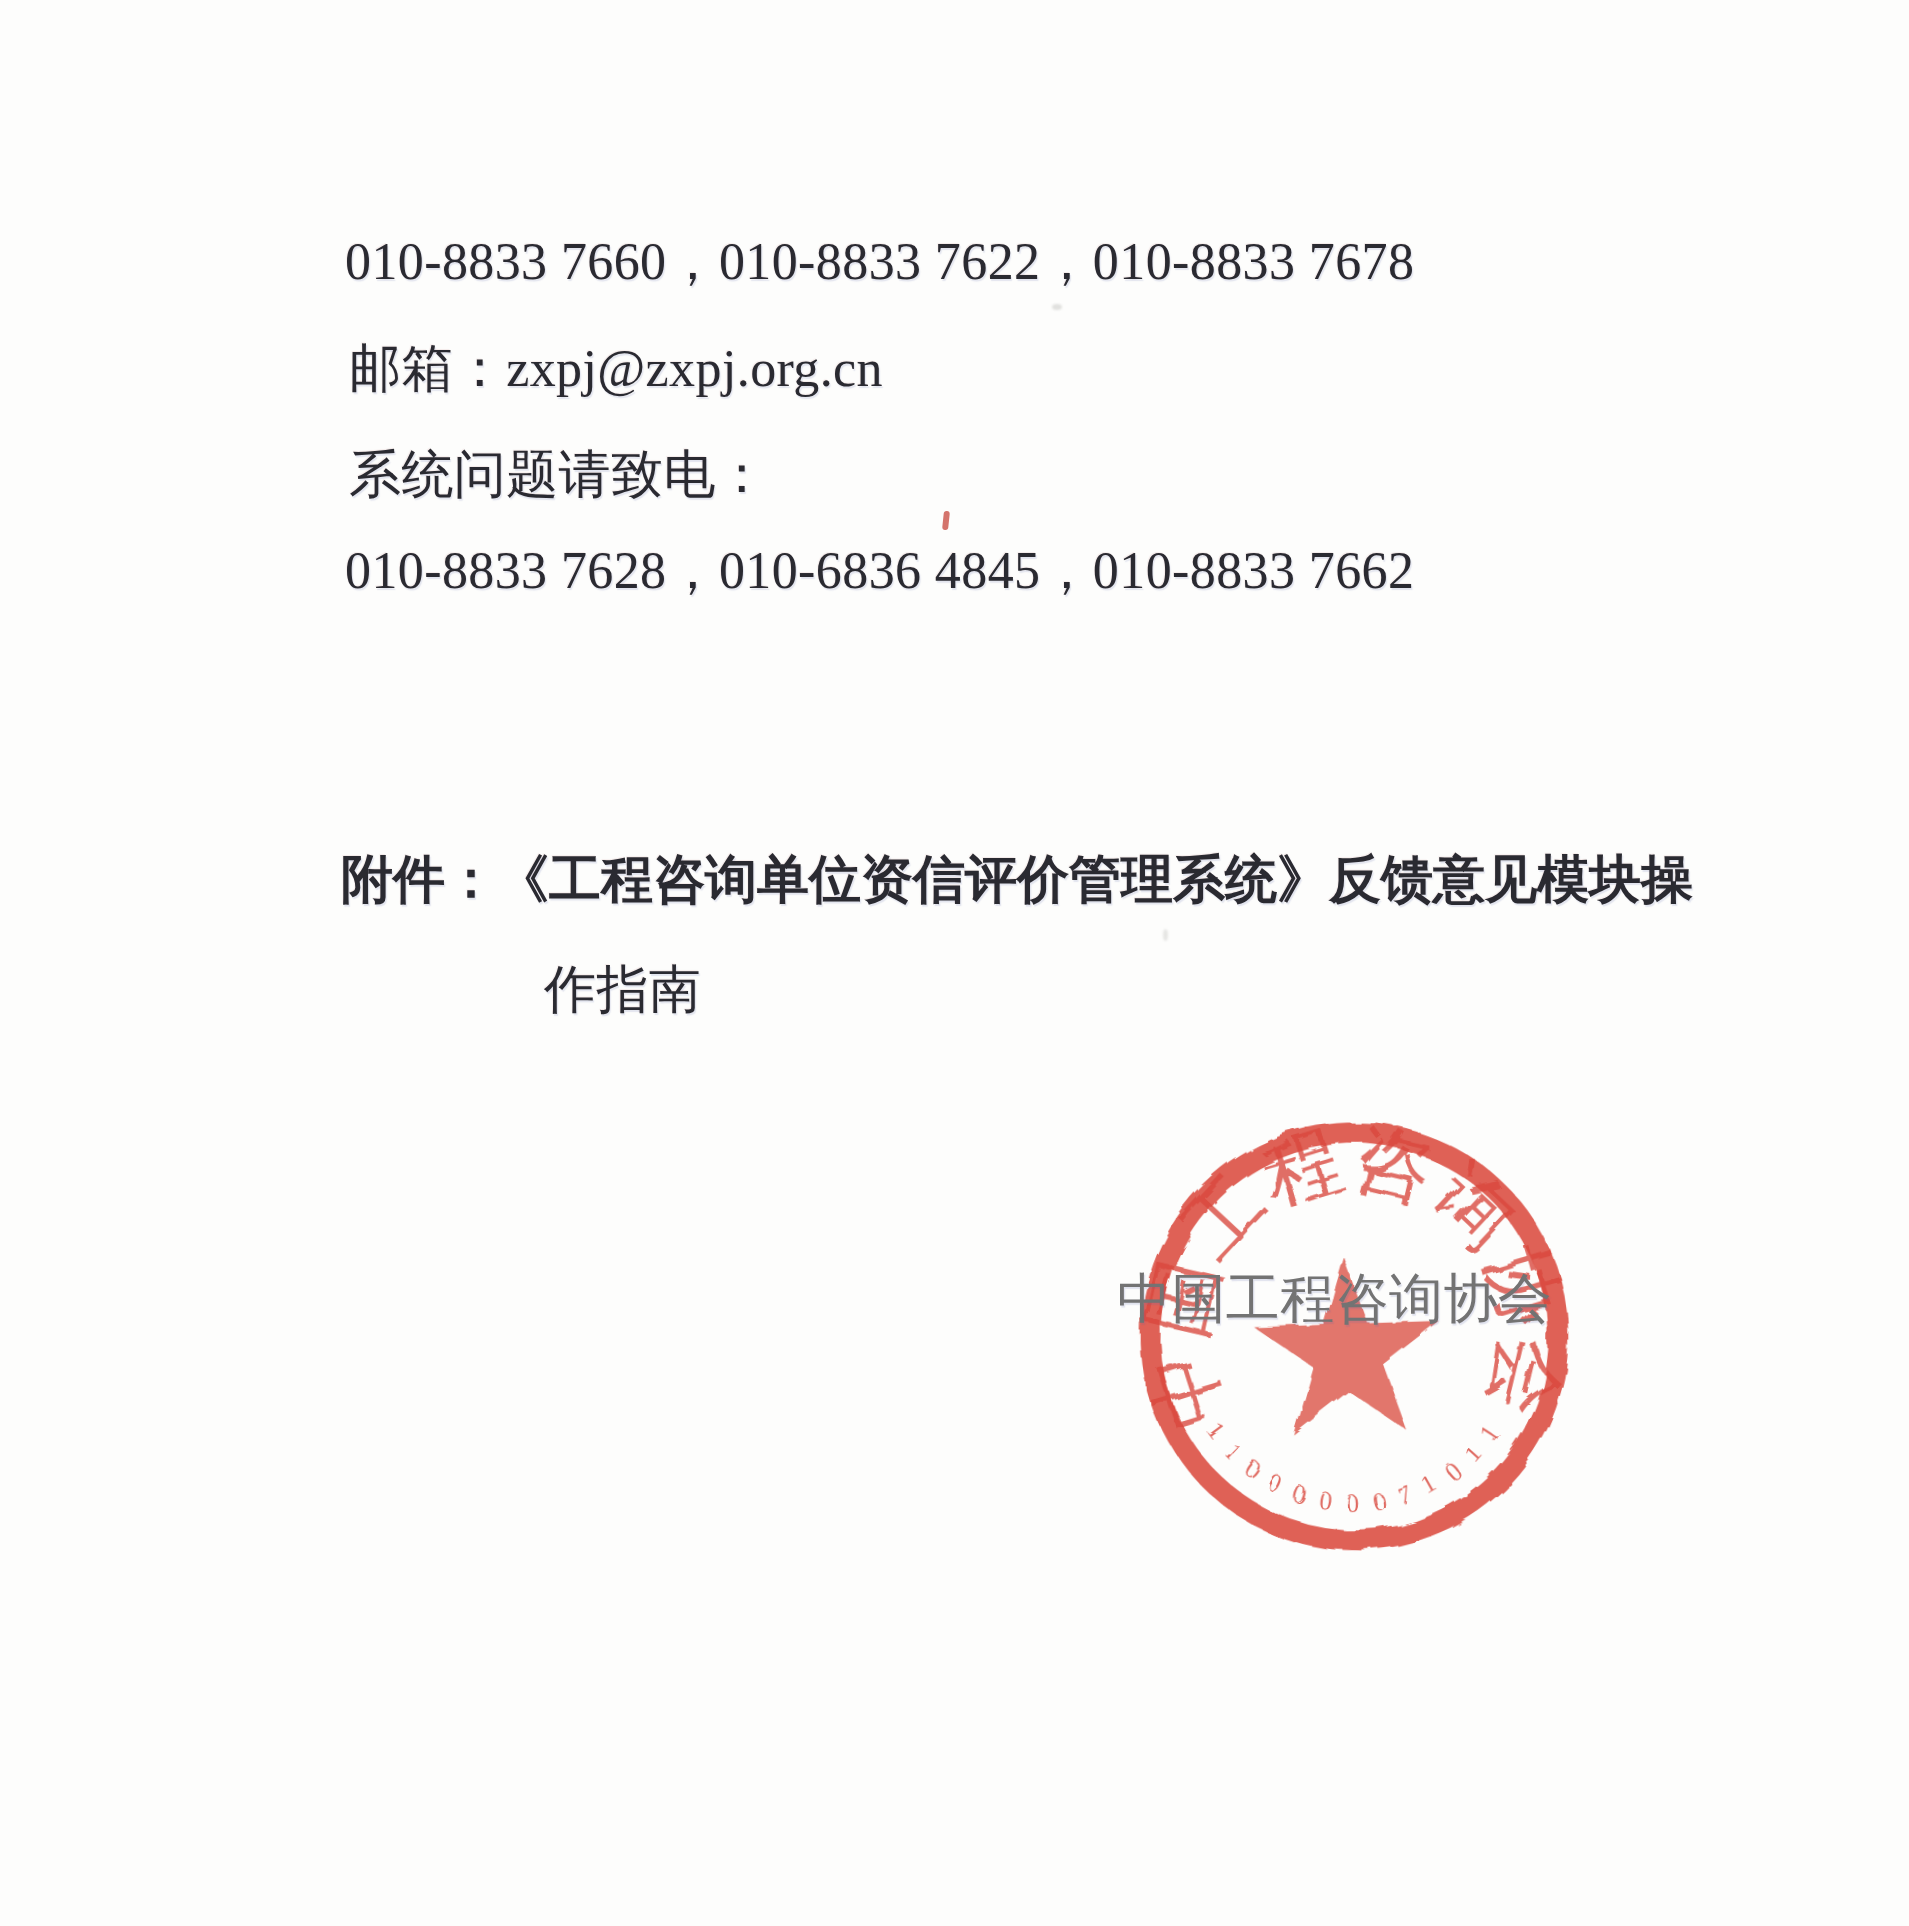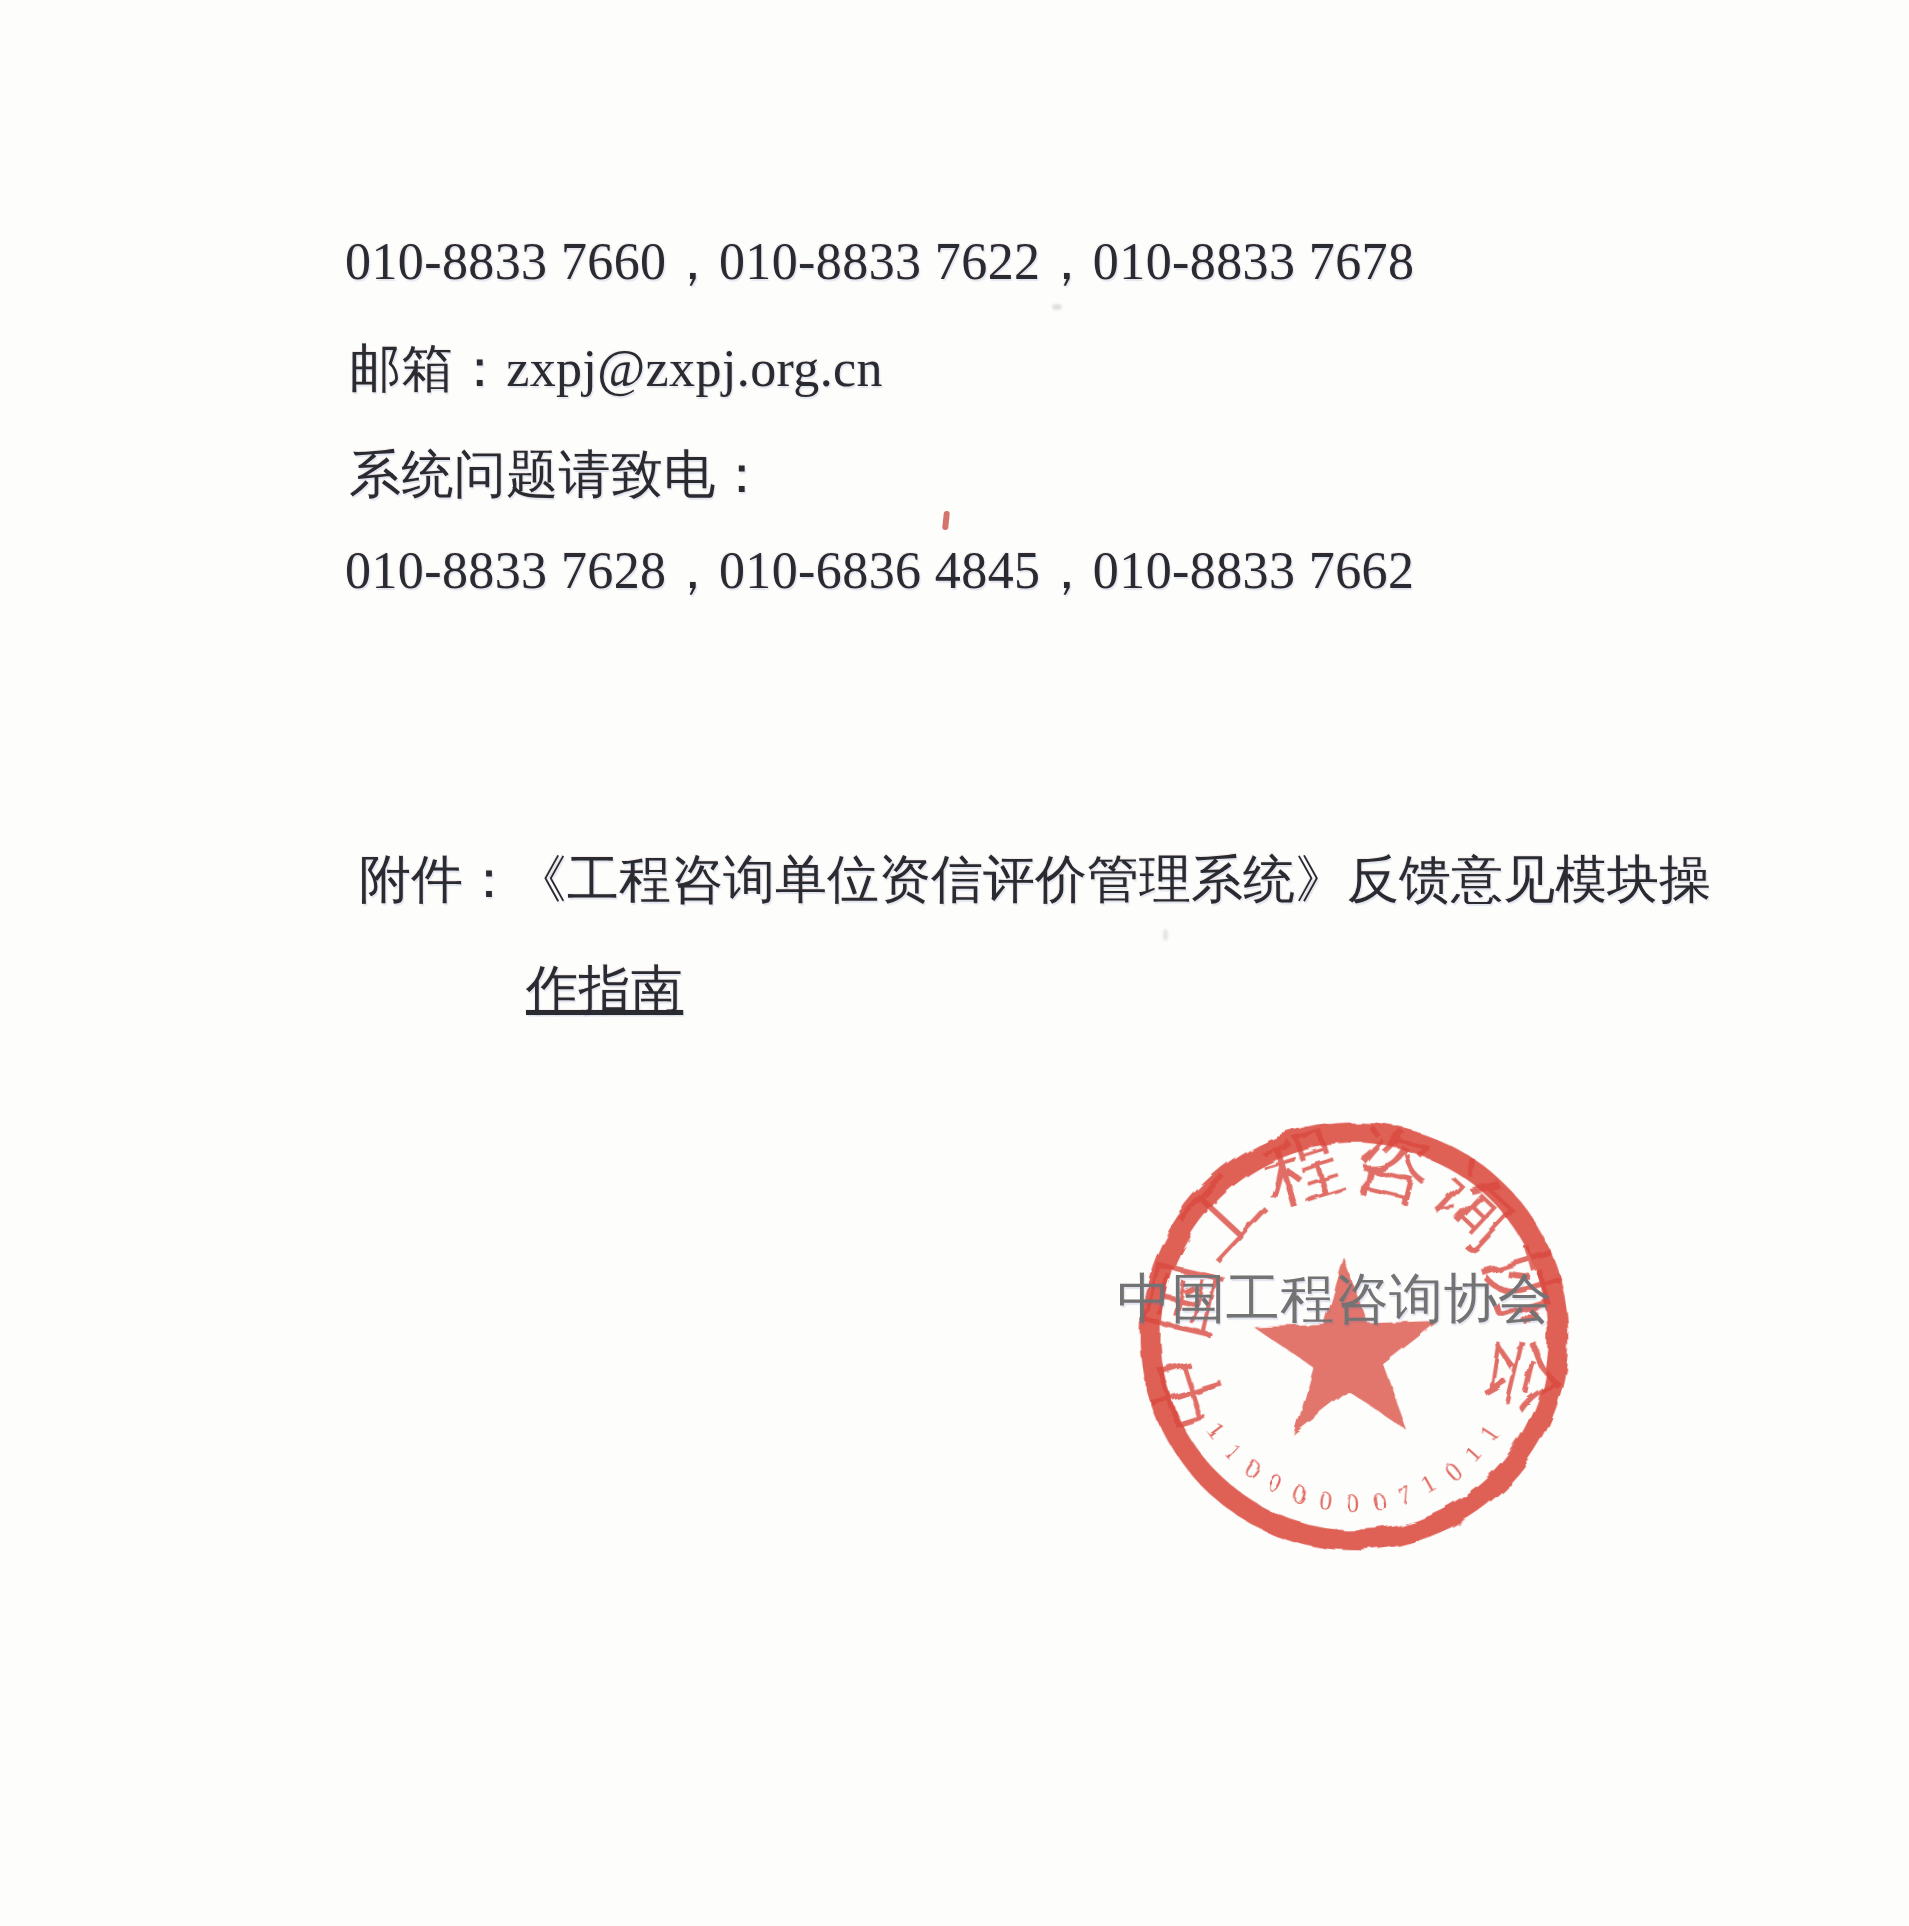--- a/index.html
+++ b/index.html
@@ -26,22 +26,22 @@
     line-height: 1;
     white-space: nowrap;
     font-size: 52px;
     letter-spacing: 0.4px;
     text-shadow: 1.2px 1.5px 1.2px rgba(90,100,170,0.16), -0.8px -0.8px 0.8px rgba(170,80,80,0.10);
   }
   .phone1 { left: 345px;  top: 236px;  }
   .email  { left: 349px;  top: 343px;  }
   .notice { left: 349px;  top: 441px; margin-top: 8px; }
   .phone2 { left: 345px;  top: 545px; }
-  .attach1{ left: 359px;  top: 854px; letter-spacing: 0; }
-  .attach2{ left: 526px; top: 964px; text-decoration: underline; }
+  .attach1{ left: 341px;  top: 854px; letter-spacing: 0; font-weight: bold; }
+  .attach2{ left: 544px; top: 964px; }
 
   .seal {
     position: absolute;
     left: 1104px; top: 1086px;
     width: 501px; height: 501px;
     transform: rotate(-2deg);
   }
   .seal-ink { filter: url(#rough); }
   .seal .ring {
     fill: none;

